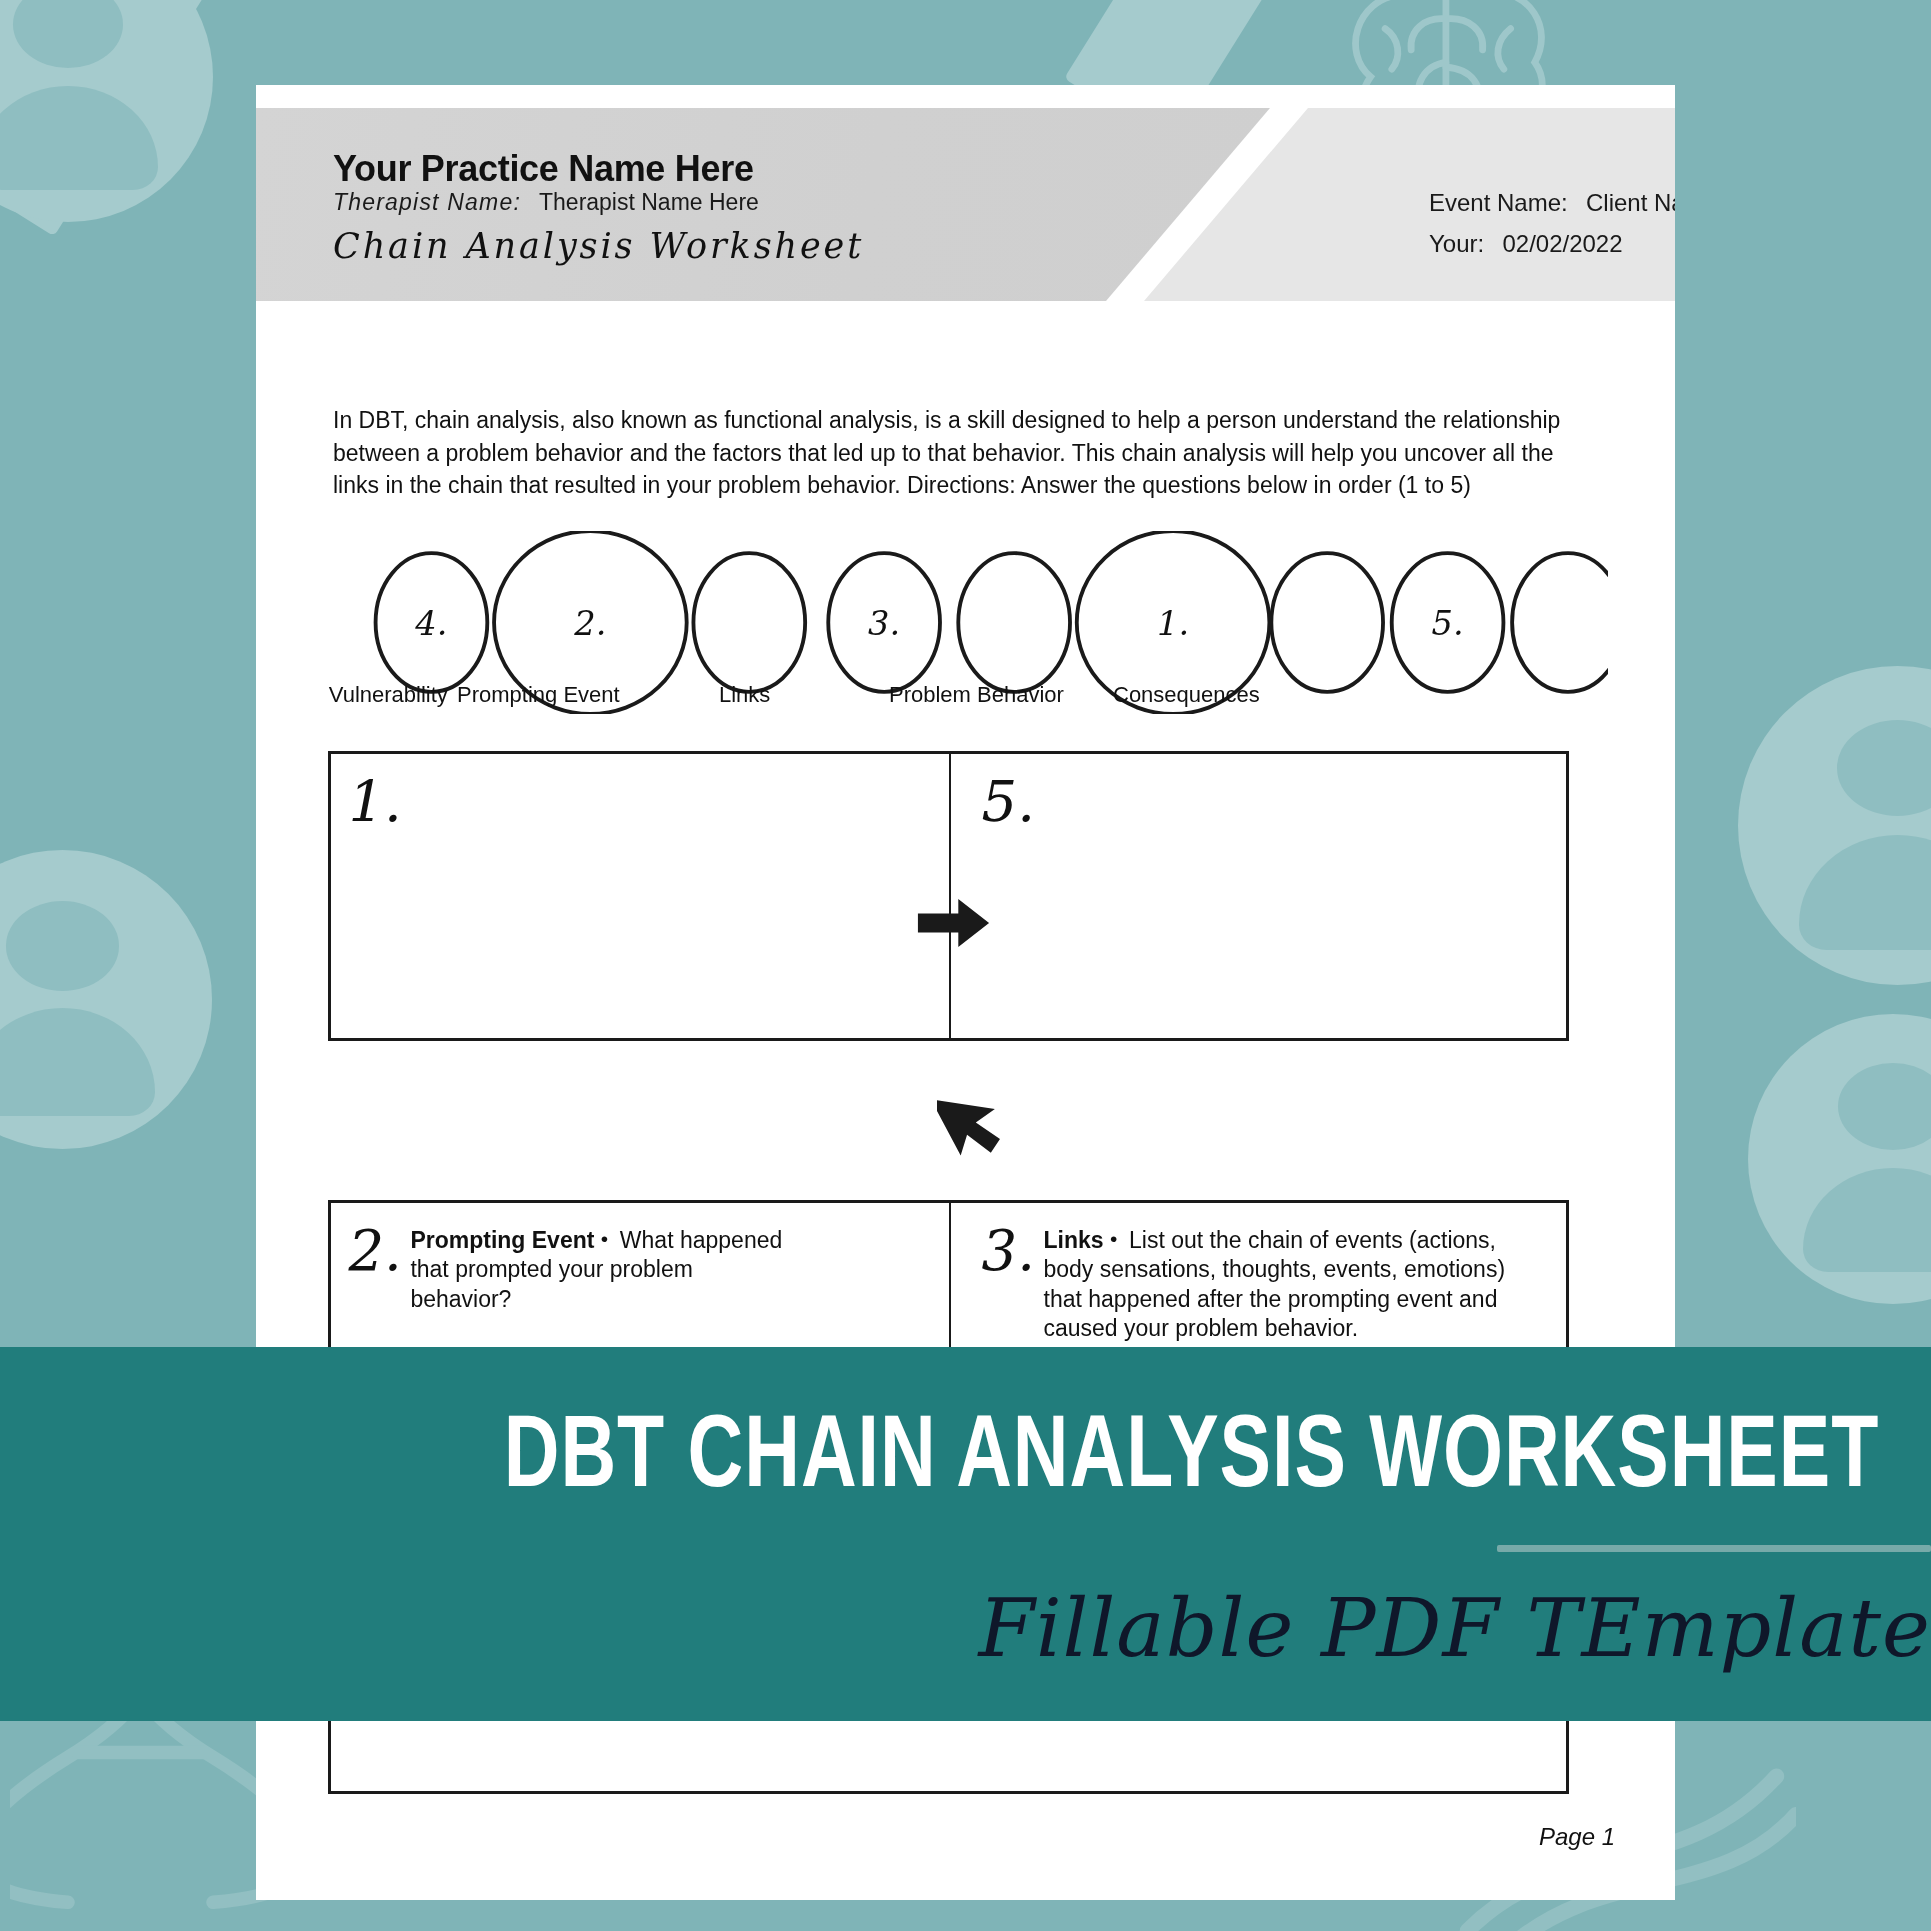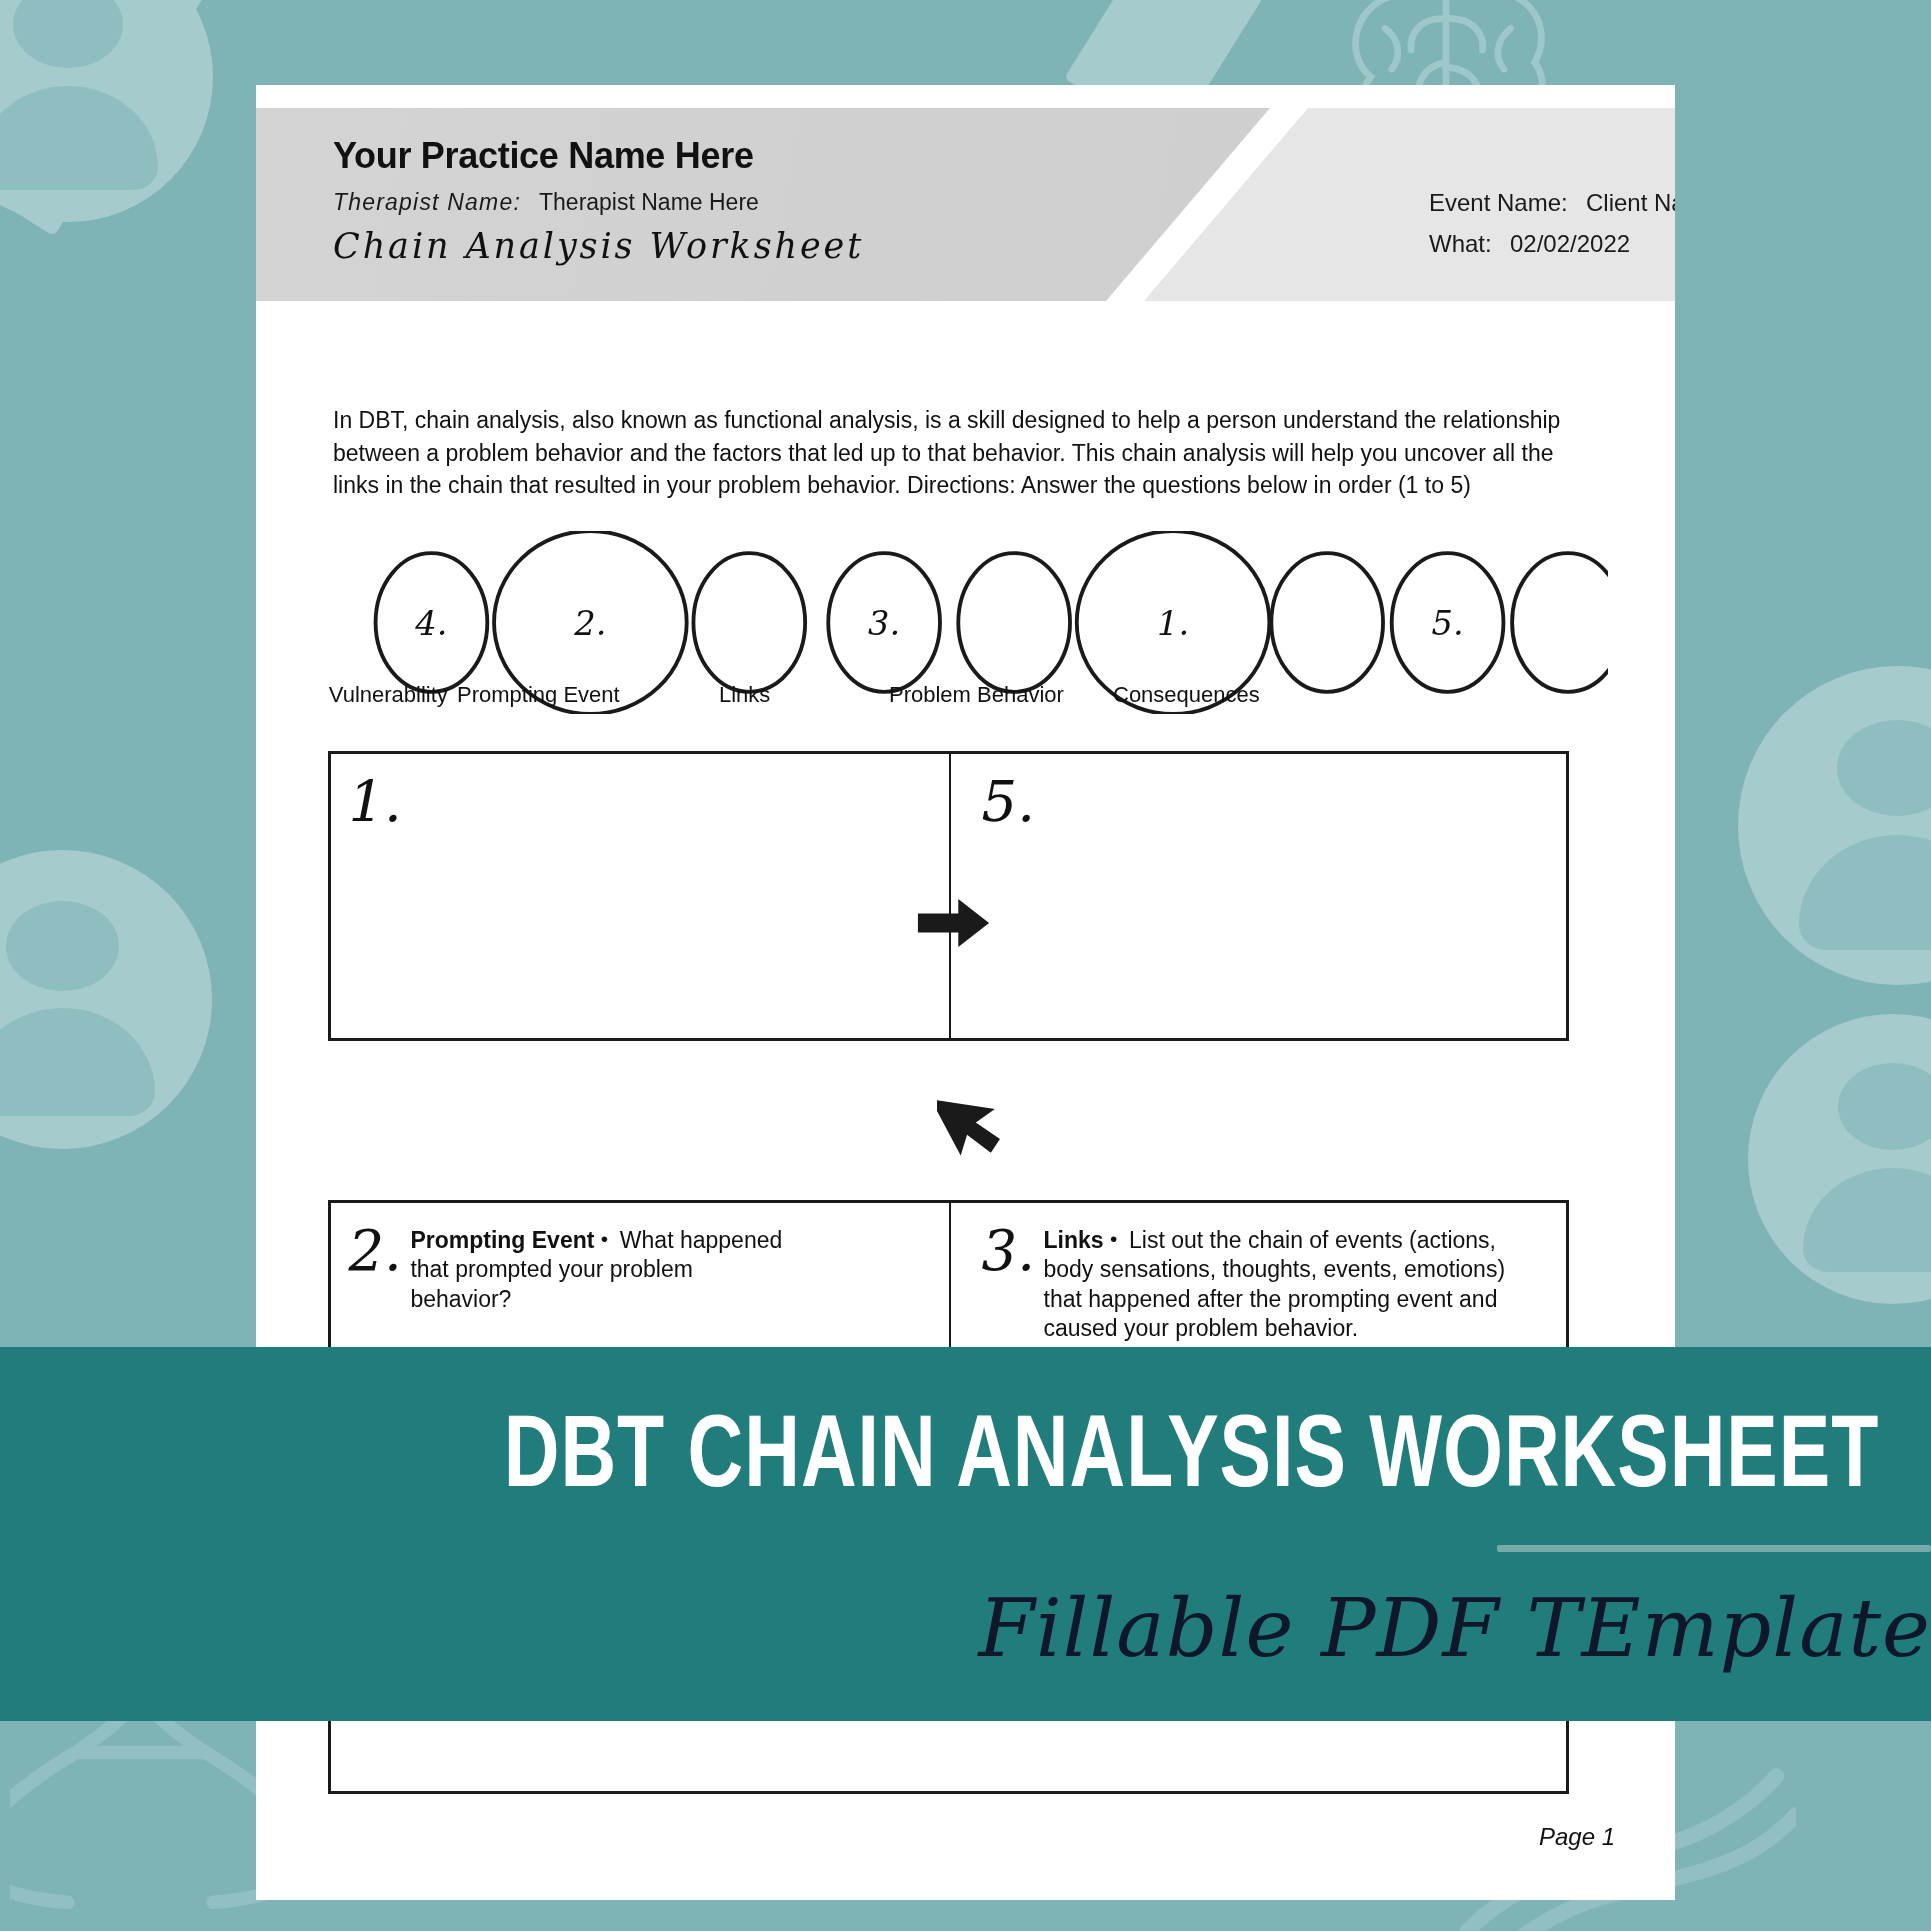--- a/index.html
+++ b/index.html
@@ -48,21 +48,21 @@
     position:absolute; left:0; top:0; height:193px; width:1014px;
     background:linear-gradient(100deg,#d4d4d4 0%,#d0d0d0 60%,#cfcfcf 100%);
     clip-path:polygon(0 0, 1014px 0, 850px 193px, 0 193px);
   }
   #header-right-band {
     position:absolute; left:0; top:0; height:193px; width:1419px;
     background:#e6e6e6;
     clip-path:polygon(1052px 0, 1419px 0, 1419px 193px, 888px 193px);
   }
   #practice-name {
-    position:absolute; left:77px; top:27px;
+    position:absolute; left:77px; top:40px;
     font-size:36px; font-weight:bold; color:#111; letter-spacing:-0.3px;
   }
   #therapist-line {
     position:absolute; left:77px; top:81px;
     font-size:23px; color:#1a1a1a; white-space:nowrap;
   }
   #therapist-label { letter-spacing:1.2px;font-style:italic; }
   #worksheet-script {
     position:absolute; left:77px; top:118px;
     font-family:"DejaVu Serif", serif;
@@ -243,21 +243,21 @@
       <span class="fieldval">Therapist Name Here</span>
     </div>
 
     <div id="worksheet-script">Chain Analysis Worksheet</div>
 
     <div id="client-line">
       <span>Event Name:</span>
       <span class="fieldval">Client Name Here</span>
     </div>
     <div id="date-line">
-      <span>What:</span>
+      <span>Your:</span>
       <span class="fieldval">02/02/2022</span>
     </div>
   </div>
 
   <p id="intro-paragraph">In DBT, chain analysis, also known as functional analysis, is a skill designed to help a person understand the relationship between a problem behavior and the factors that led up to that behavior. This chain analysis will help you uncover all the links in the chain that resulted in your problem behavior. Directions: Answer the questions below in order (1 to 5)</p>
 
   <div id="chain-diagram">
     <svg width="1284" height="183" viewBox="0 0 1330 190">
       <g fill="none" stroke="#1a1a1a" stroke-width="4">
         <ellipse cx="110" cy="95" rx="58" ry="72"></ellipse>

